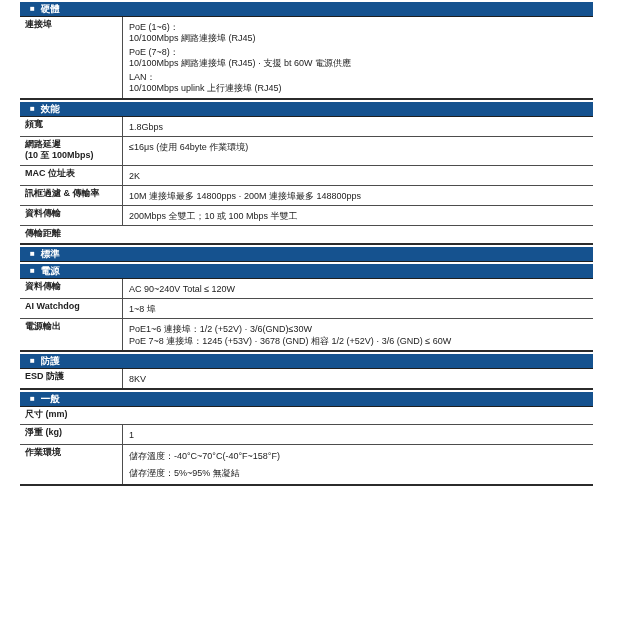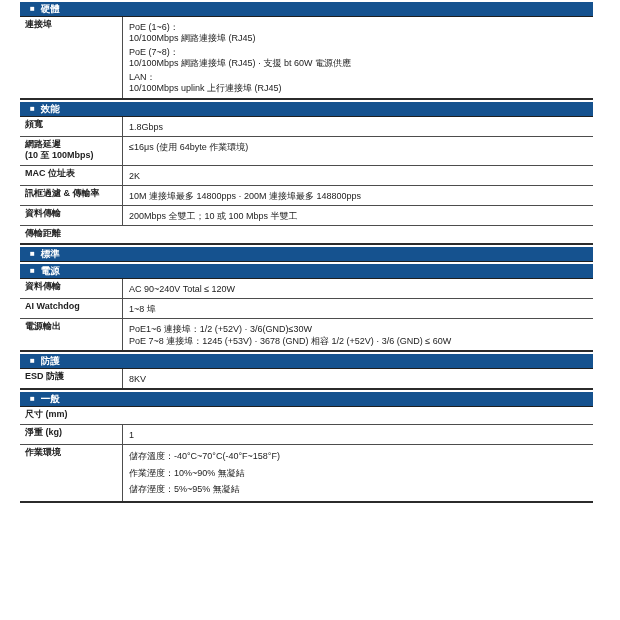--- a/index.html
+++ b/index.html
@@ -209,21 +209,20 @@
           <div>淨重  (kg)</div>
         </div>
         <div class="val">1</div>
       </div>
       <div class="row">
         <div class="lbl">
           <div>作業環境</div>
         </div>
         <div class="val lines16">
           <div class="line">儲存溫度：-40°C~70°C(-40°F~158°F)</div>
-          <div class="line">作業溼度：10%~90%  無凝結</div>
           <div class="line">儲存溼度：5%~95%  無凝結</div>
         </div>
       </div>
 
     </div>
   </section>
 
 </div>
 
 </body></html>

